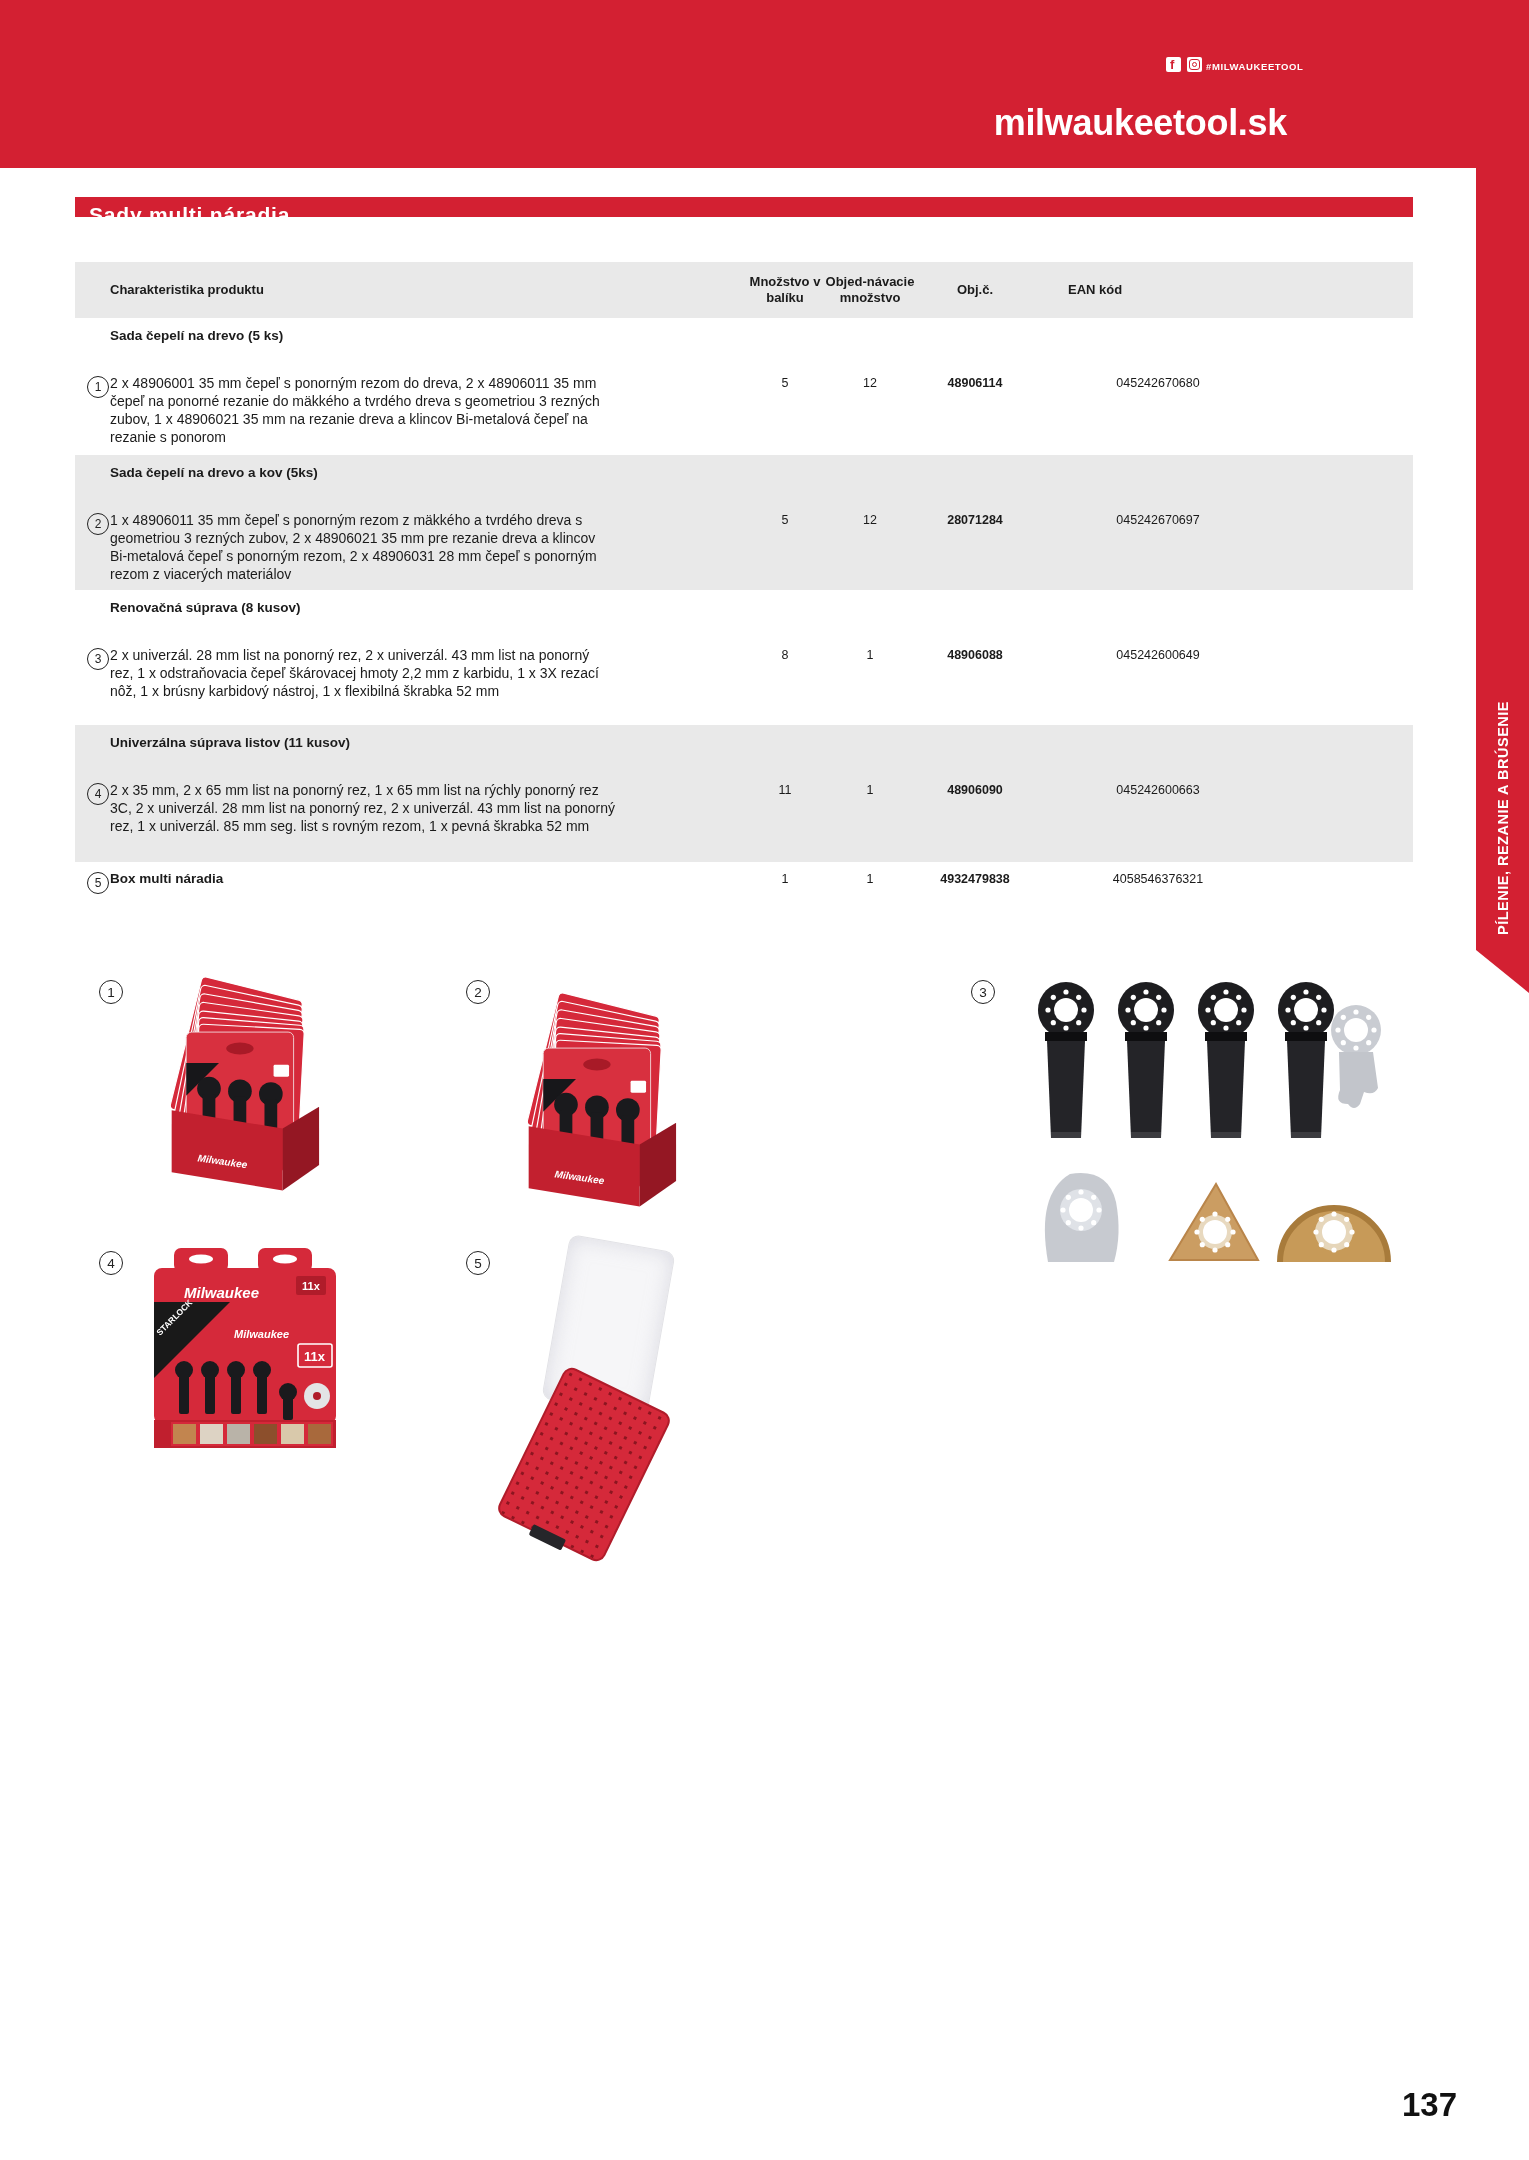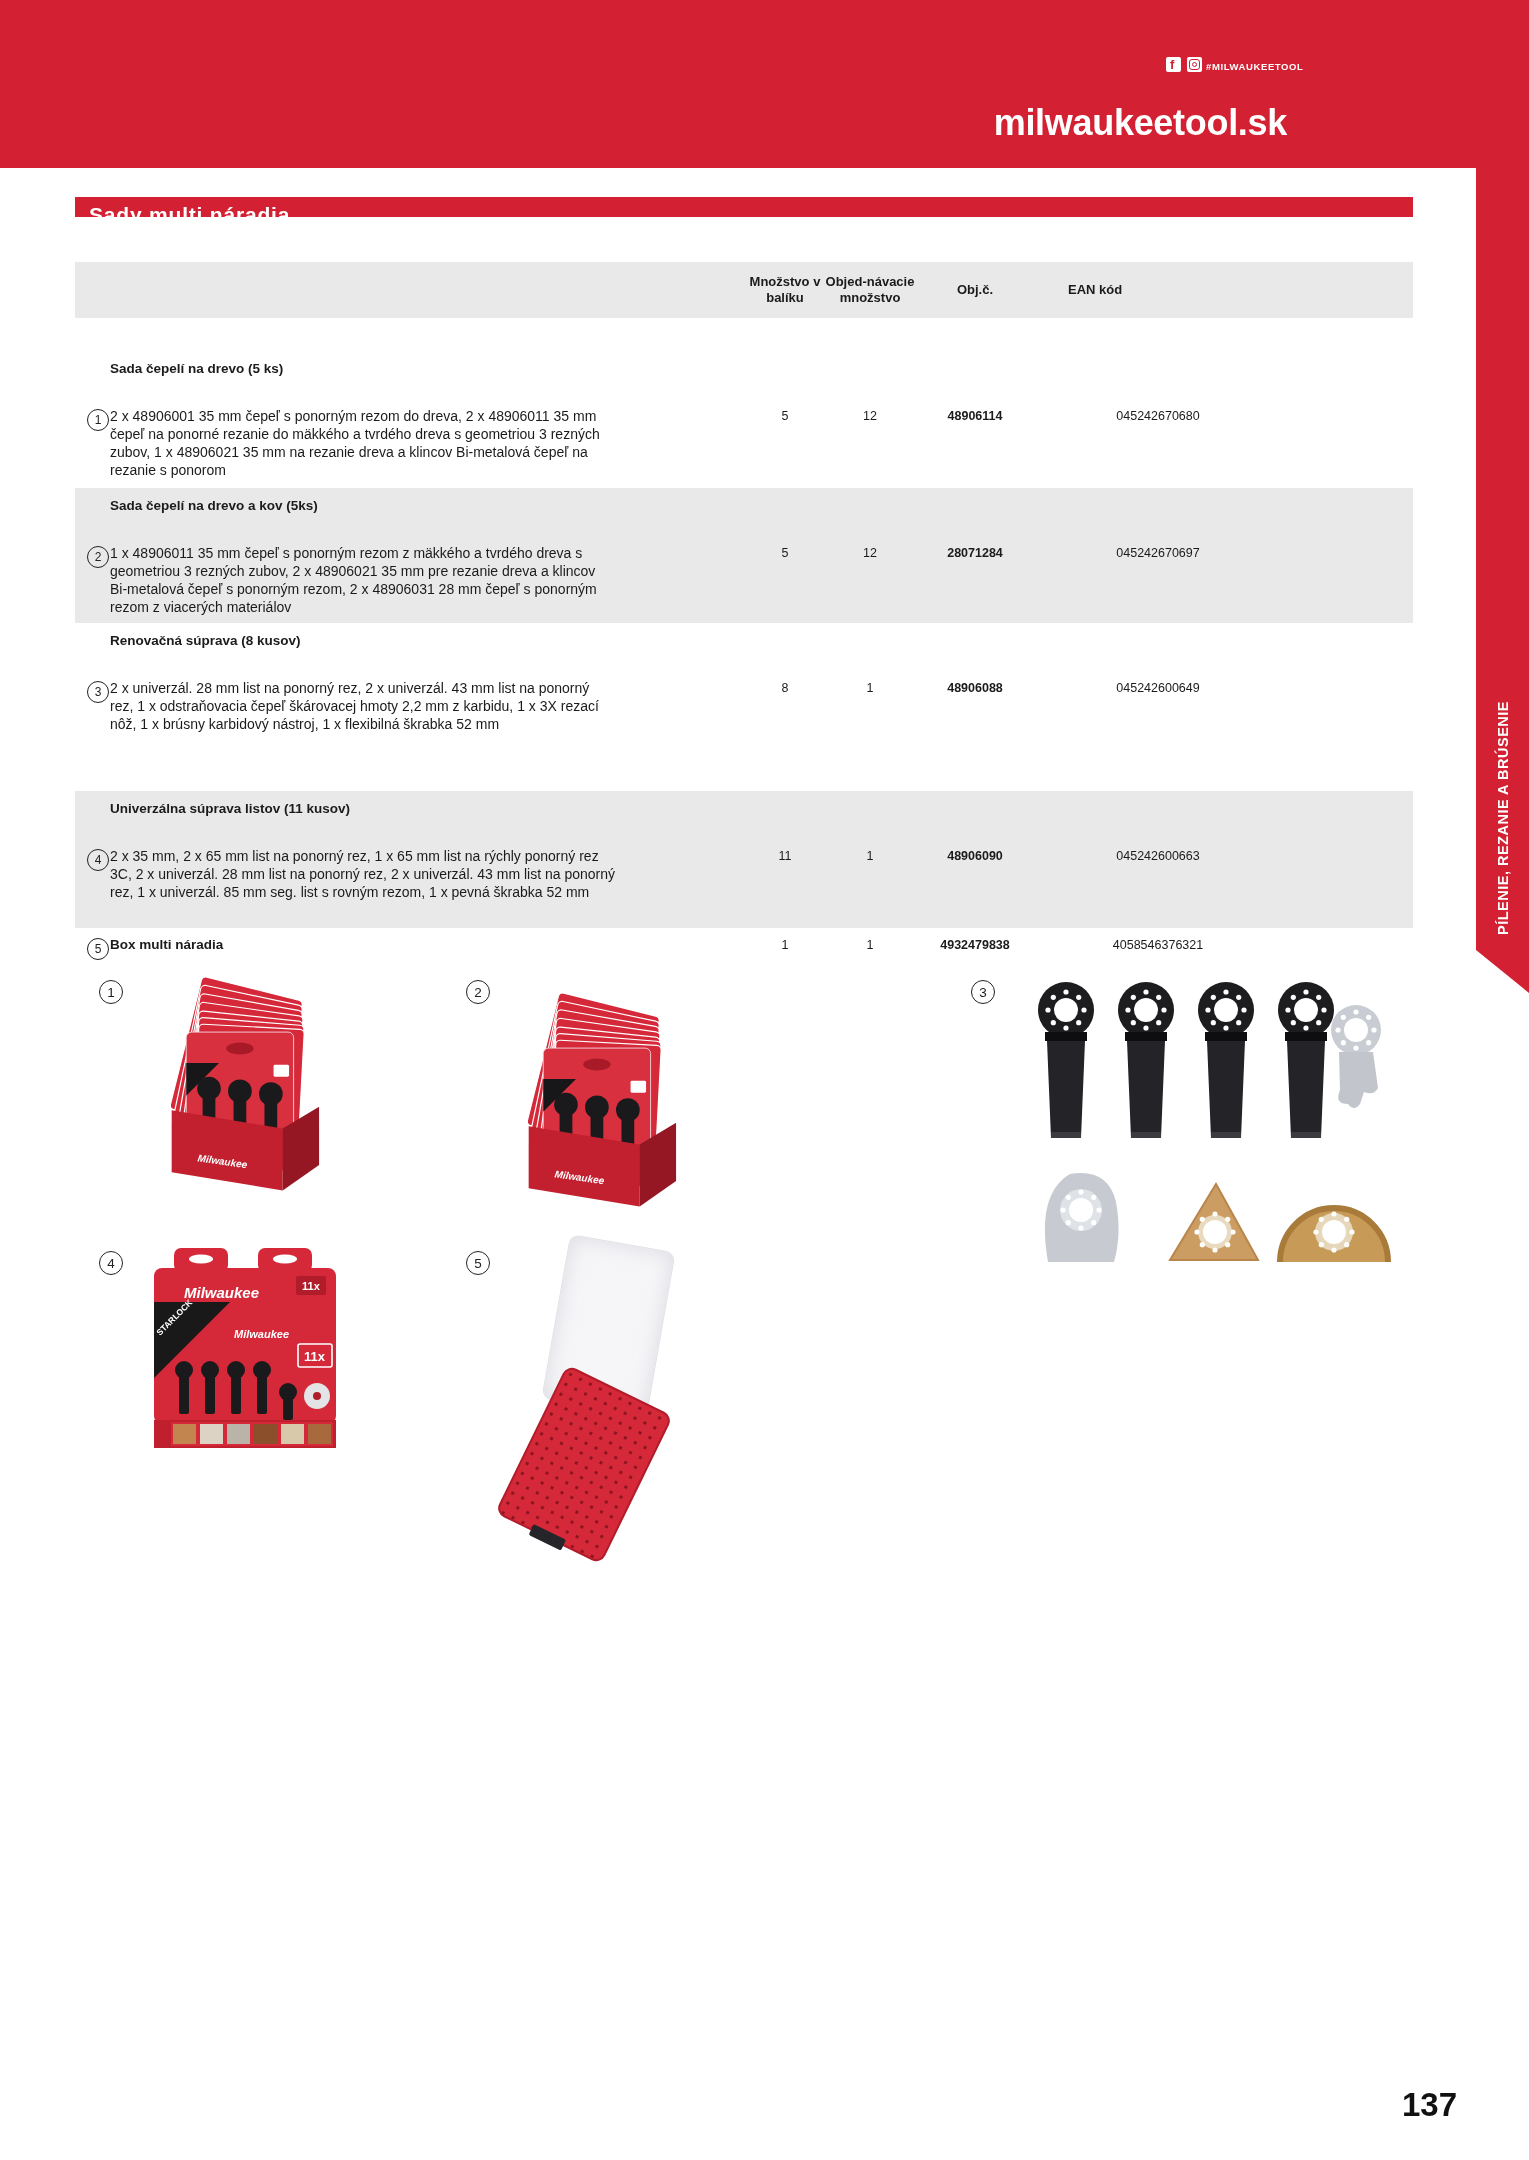--- a/index.html
+++ b/index.html
@@ -27,21 +27,21 @@
   .th{position:absolute;top:0;height:100%;display:flex;align-items:center;justify-content:center;
       text-align:center;font-weight:bold;font-size:13px;line-height:1.25;}
   .th-desc{left:35px;width:300px;justify-content:flex-start;text-align:left;}
   .th-qtyp{left:660px;width:100px;}
   .th-qtyo{left:745px;width:100px;}
   .th-obj{left:830px;width:140px;}
   .th-ean{left:993px;width:180px;justify-content:flex-start;text-align:left;}
 
   .block{position:relative;width:100%;}
   .block.shaded{background:#e9e9e9;}
-  .b-std{height:137px;margin-top:33px;}
+  .b-std{height:137px;}
   .b-mid{height:135px;}
   .b-last{height:43px;}
   .group-title{position:absolute;left:35px;top:10px;font-weight:bold;font-size:13.5px;}
   .row-content{position:absolute;left:0;top:56px;width:100%;}
   .row-content.single{top:8px;}
   .num-circle{position:absolute;left:12px;top:2px;width:20px;height:20px;border:1.3px solid #222;
               border-radius:50%;display:flex;align-items:center;justify-content:center;
               font-size:12px;color:#222;background:transparent;}
   .cell-desc{position:absolute;left:35px;width:505px;font-size:14px;line-height:18px;}
   .cell-desc.bold{font-weight:bold;font-size:13.5px;}
@@ -94,20 +94,21 @@
     <div class="hashtag">#MILWAUKEETOOL</div>
     <div class="site">milwaukeetool.sk</div>
   </div>
 
   <div class="section-bar">
     <span>Sady multi náradia</span>
   </div>
 
   <div class="ctable">
     <div class="thead">
+      <div class="th th-desc">Charakteristika produktu</div>
       <div class="th th-qtyp">Množstvo v balíku</div>
       <div class="th th-qtyo">Objed-návacie množstvo</div>
       <div class="th th-obj">Obj.č.</div>
       <div class="th th-ean">EAN kód</div>
     </div>
 
     <div class="block b-std">
       <div class="group-title">Sada čepelí na drevo (5 ks)</div>
       <div class="row-content">
         <div class="num-circle">1</div>

